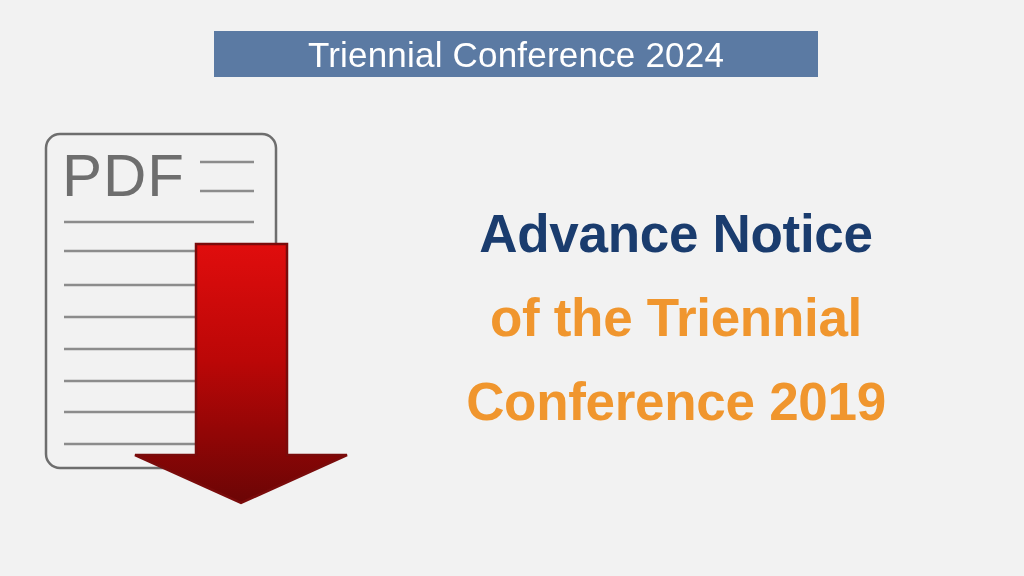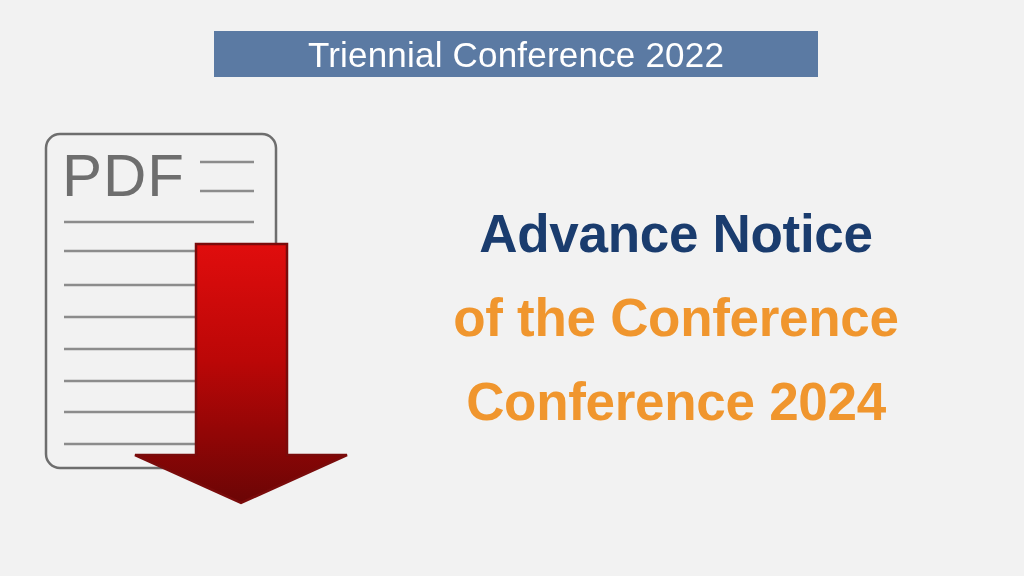--- a/index.html
+++ b/index.html
@@ -76,21 +76,21 @@
   }
   .line-navy  { color: #1a3c6e; text-align: center; }
   .line-orange { color: #f0962e; }
 </style>
 </head>
 <body>
 
 <div class="slide">
 
   <div class="banner">
-    <span class="banner-text">Triennial Conference 2022</span>
+    <span class="banner-text">Triennial Conference 2024</span>
   </div>
 
   <div class="pdf-graphic">
     <svg viewBox="0 0 330 392" xmlns="http://www.w3.org/2000/svg">
       <defs>
         <linearGradient id="arrowGrad" x1="0" y1="0" x2="0" y2="1">
           <stop offset="0%" stop-color="#e00d0d"></stop>
           <stop offset="45%" stop-color="#bb0707"></stop>
           <stop offset="100%" stop-color="#6b0505"></stop>
         </linearGradient>
@@ -113,17 +113,17 @@
         <line x1="28" y1="288" x2="218" y2="288" stroke="#8c8c8c" stroke-width="2.5"></line>
         <line x1="28" y1="320" x2="218" y2="320" stroke="#8c8c8c" stroke-width="2.5"></line>
       </g>
 
       <path d="M160 120 L251 120 L251 331 L311 331 L205 379 L99 331 L160 331 Z" fill="url(#arrowGrad)" stroke="#7a0b0b" stroke-width="2.5" stroke-linejoin="miter"></path>
     </svg>
   </div>
 
   <div class="headline">
     <div class="headline-line line-navy">Advance Notice</div>
-    <div class="headline-line line-orange">of the Conference</div>
-    <div class="headline-line line-orange">Conference 2024</div>
+    <div class="headline-line line-orange">of the Triennial</div>
+    <div class="headline-line line-orange">Conference 2019</div>
   </div>
 
 </div>
 
 </body></html>

